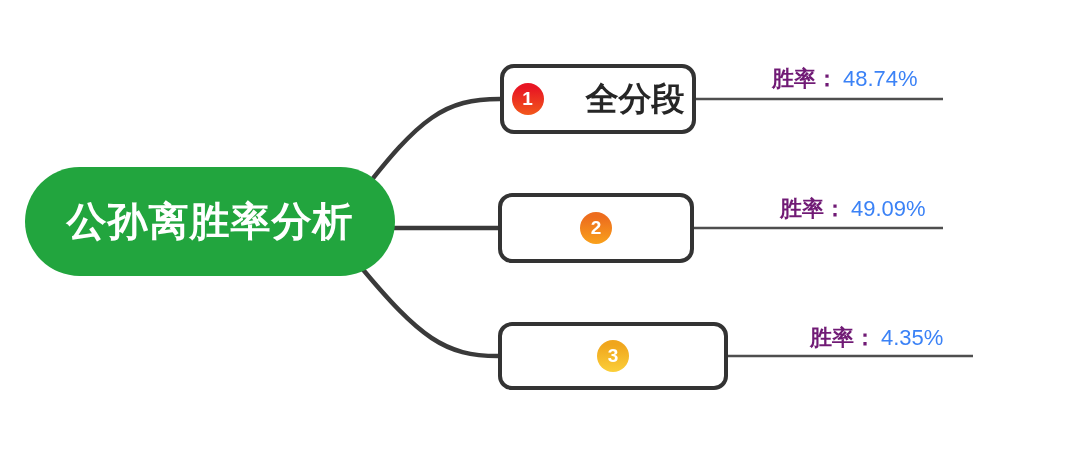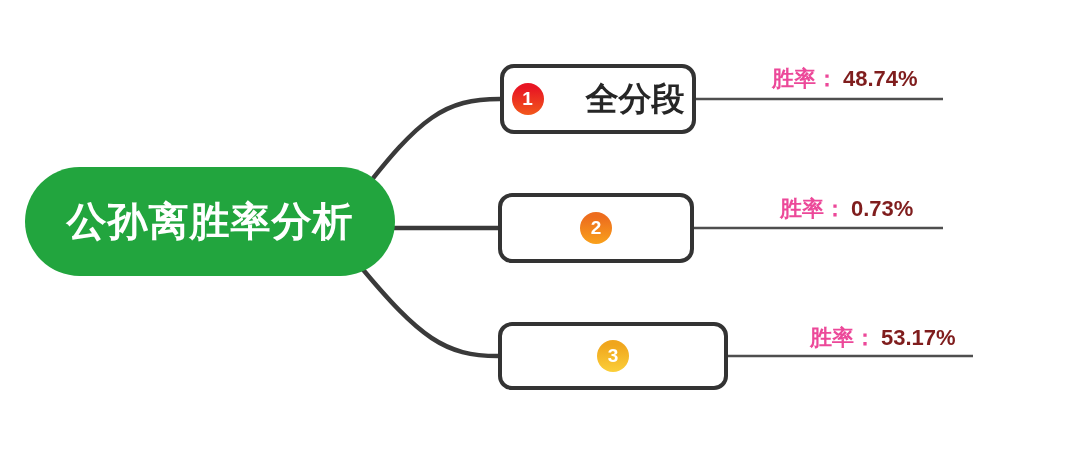--- a/index.html
+++ b/index.html
@@ -67,22 +67,22 @@
 
   .stat {
     position: absolute;
     font-size: 22px;
     line-height: 26px;
     white-space: nowrap;
   }
   #stat-1 { left: 772px; top: 66px;  }
   #stat-2 { left: 780px; top: 196px; }
   #stat-3 { left: 810px; top: 325px; }
-  .stat-key   { color: #ec4899; font-weight: 600; }
-  .stat-value { color: #7f1d1d; font-weight: bold; margin-left: 5px; }
+  .stat-key   { color: #701a75; font-weight: 600; }
+  .stat-value { color: #3b82f6; font-weight: normal; margin-left: 5px; }
 </style>
 </head>
 <body>
 
 <div class="canvas">
 
   <svg class="wires" width="1080" height="460" viewBox="0 0 1080 460">
     <path class="connector" d="M 360 195 C 420 117, 445 99, 500 99"></path>
     <path class="connector" d="M 390 228 L 498 228"></path>
     <path class="connector" d="M 360 266 C 420 338, 445 356, 498 356"></path>
@@ -106,20 +106,20 @@
 
   <div class="branch-node" id="branch-3">
     <span class="badge badge-3">3</span>
   </div>
 
   <div class="stat" id="stat-1">
     <span class="stat-key">胜率：</span><span class="stat-value">48.74%</span>
   </div>
 
   <div class="stat" id="stat-2">
-    <span class="stat-key">胜率：</span><span class="stat-value">0.73%</span>
+    <span class="stat-key">胜率：</span><span class="stat-value">49.09%</span>
   </div>
 
   <div class="stat" id="stat-3">
-    <span class="stat-key">胜率：</span><span class="stat-value">53.17%</span>
+    <span class="stat-key">胜率：</span><span class="stat-value">4.35%</span>
   </div>
 
 </div>
 
 </body></html>

